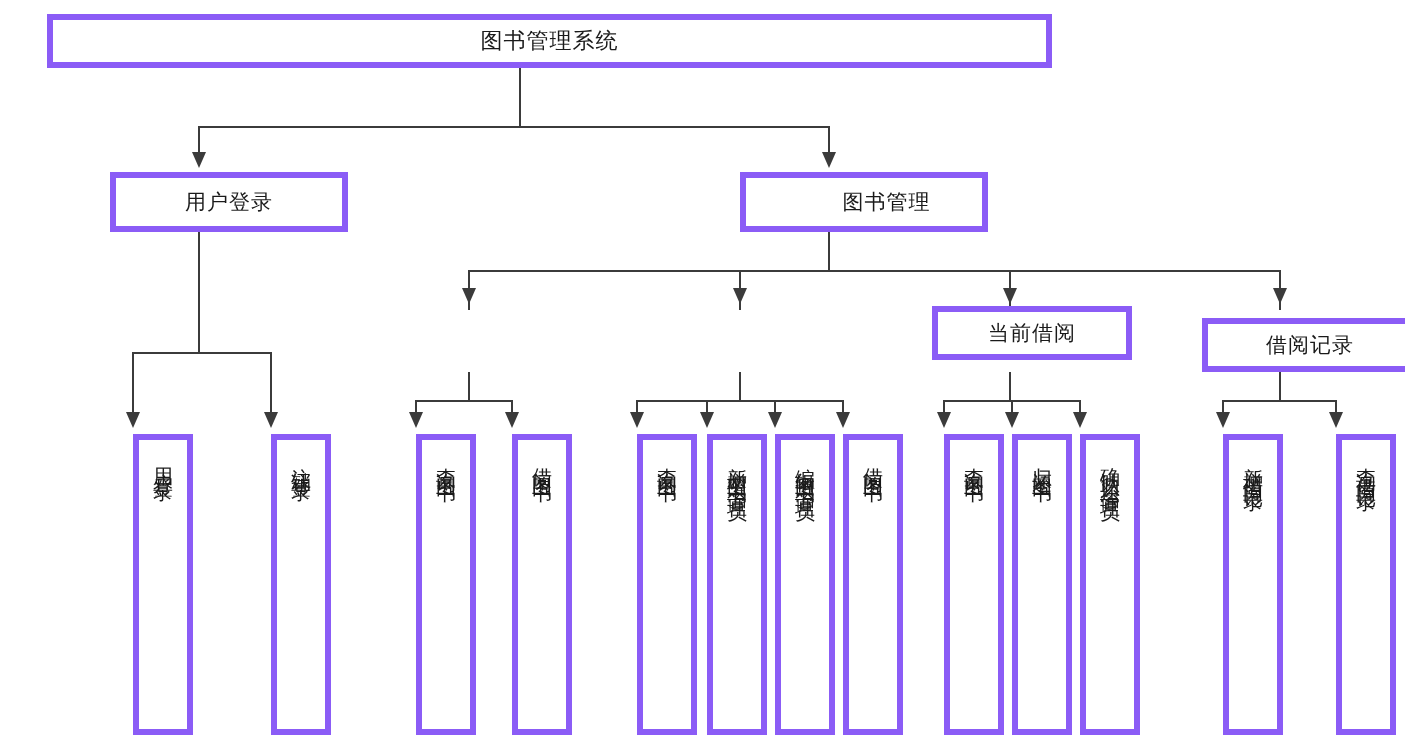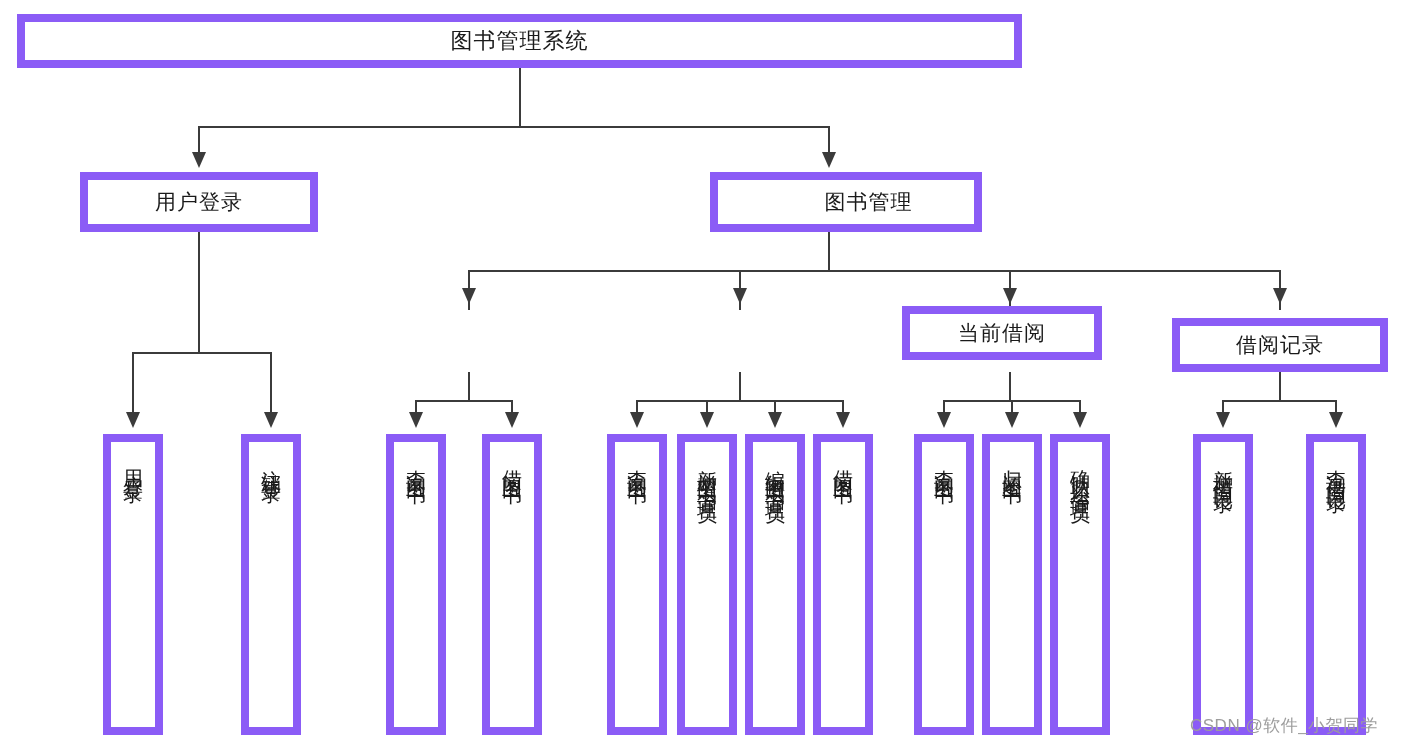--- a/index.html
+++ b/index.html
@@ -15,26 +15,27 @@
     width: 1405px;
     height: 747px;
     background: #ffffff;
     overflow: hidden;
   }
   
   .node {
     position: absolute;
     box-sizing: border-box;
     background: #ffffff;
-    border: 8px solid #8b5cf6;
+    border: 6px solid #8b5cf6;
     display: flex;
     align-items: center;
     justify-content: center;
     color: #1a1a1a;
     text-align: center;
+    margin-left: 30px;
   }
   .node.horiz {
     font-size: 21px;
     letter-spacing: 1px;
     line-height: 1.25;
   }
   .node.root {
     font-size: 22px;
   }
   
@@ -92,21 +93,21 @@
   <div class="vline" style="left:198px; top:126px; width:2px; height:28px;"></div>
   <div class="arrow" style="left:192px; top:152px;"></div>
 
   <div class="vline" style="left:828px; top:126px; width:2px; height:28px;"></div>
   <div class="arrow" style="left:822px; top:152px;"></div>
 
   <div class="node horiz" style="left:80px; top:172px; width:238px; height:60px;">
     <span>用户登录</span>
   </div>
 
-  <div class="node horiz" style="left:710px; top:172px; width:272px; height:60px;padding-left:45px;">
+  <div class="node horiz" style="left:710px; top:172px; width:248px; height:60px;padding-left:45px;">
     <span>图书管理</span>
   </div>
 
   <div class="vline" style="left:198px; top:232px; width:2px; height:120px;"></div>
   <div class="hline" style="left:132px; top:352px; width:140px; height:2px;"></div>
   <div class="vline" style="left:132px; top:352px; width:2px; height:62px;"></div>
   <div class="arrow" style="left:126px; top:412px;"></div>
   <div class="vline" style="left:270px; top:352px; width:2px; height:62px;"></div>
   <div class="arrow" style="left:264px; top:412px;"></div>
 
@@ -203,15 +204,14 @@
     <span class="vtext">确认归还（管理员）</span>
   </div>
 
   <div class="node vert" style="left:1193px; top:434px; width:60px; height:301px;">
     <span class="vtext">新增借阅记录</span>
   </div>
   <div class="node vert" style="left:1306px; top:434px; width:60px; height:301px;">
     <span class="vtext">查询借阅记录</span>
   </div>
 
-  <div id="watermark" style="left:1190px; top:714px;">CSDN @软件_小贺同学</div>
 
 </div>
 
 </body></html>

